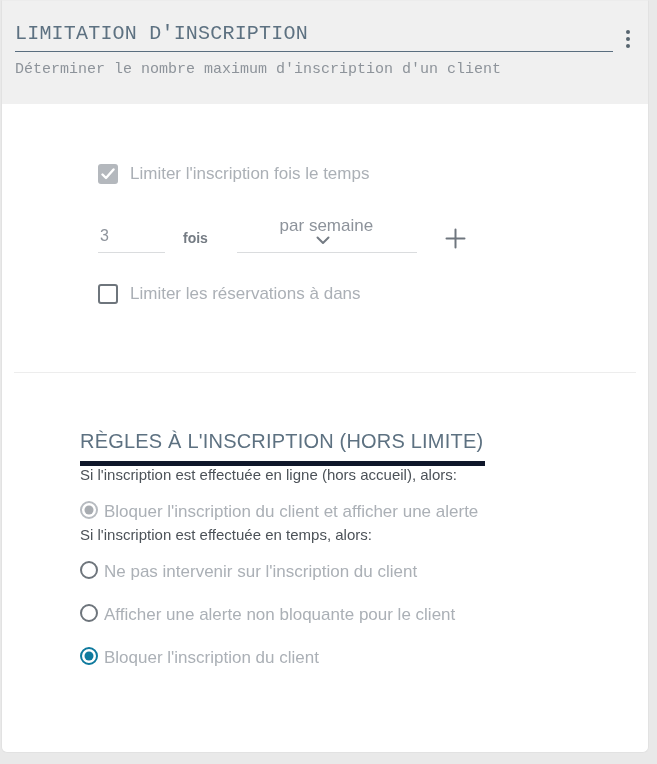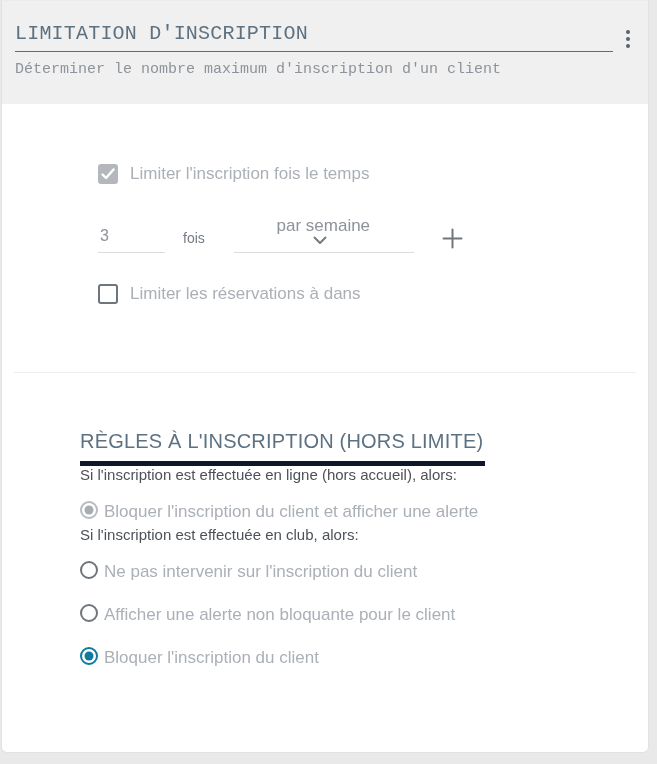--- a/index.html
+++ b/index.html
@@ -83,20 +83,21 @@
     border:none;border-bottom:1px solid #dadcde;
     font-size:16px;color:#8d939b;
     font-family:"Liberation Sans","DejaVu Sans",sans-serif;
     padding:0 2px 7px 2px;
     background:transparent;outline:none;
   }
   .times-label{
     margin-left:18px;
     font-size:14px;color:#747b83;
     padding-bottom:7px;
+    font-weight:bold;
   }
   .period-select{
     margin-left:29px;
     width:180px;
     border-bottom:1px solid #dadcde;
     display:flex;align-items:center;justify-content:space-between;
     padding:0 4px 7px 3px;
     cursor:pointer;
     flex-direction:column;
   }
@@ -219,21 +220,21 @@
 
         <p class="question">Si l'inscription est effectuée en ligne (hors accueil), alors:</p>
 
         <div class="radio-row">
           <span class="radio disabled">
               <span class="dot"></span>
             </span>
           <span class="radio-label">Bloquer l'inscription du client et afficher une alerte</span>
         </div>
 
-        <p class="question">Si l'inscription est effectuée en club, alors:</p>
+        <p class="question">Si l'inscription est effectuée en temps, alors:</p>
 
         <div class="club-options">
           <div class="radio-row">
             <span class="radio"></span>
             <span class="radio-label">Ne pas intervenir sur l'inscription du client</span>
           </div>
           <div class="radio-row">
             <span class="radio"></span>
             <span class="radio-label">Afficher une alerte non bloquante pour le client</span>
           </div>

